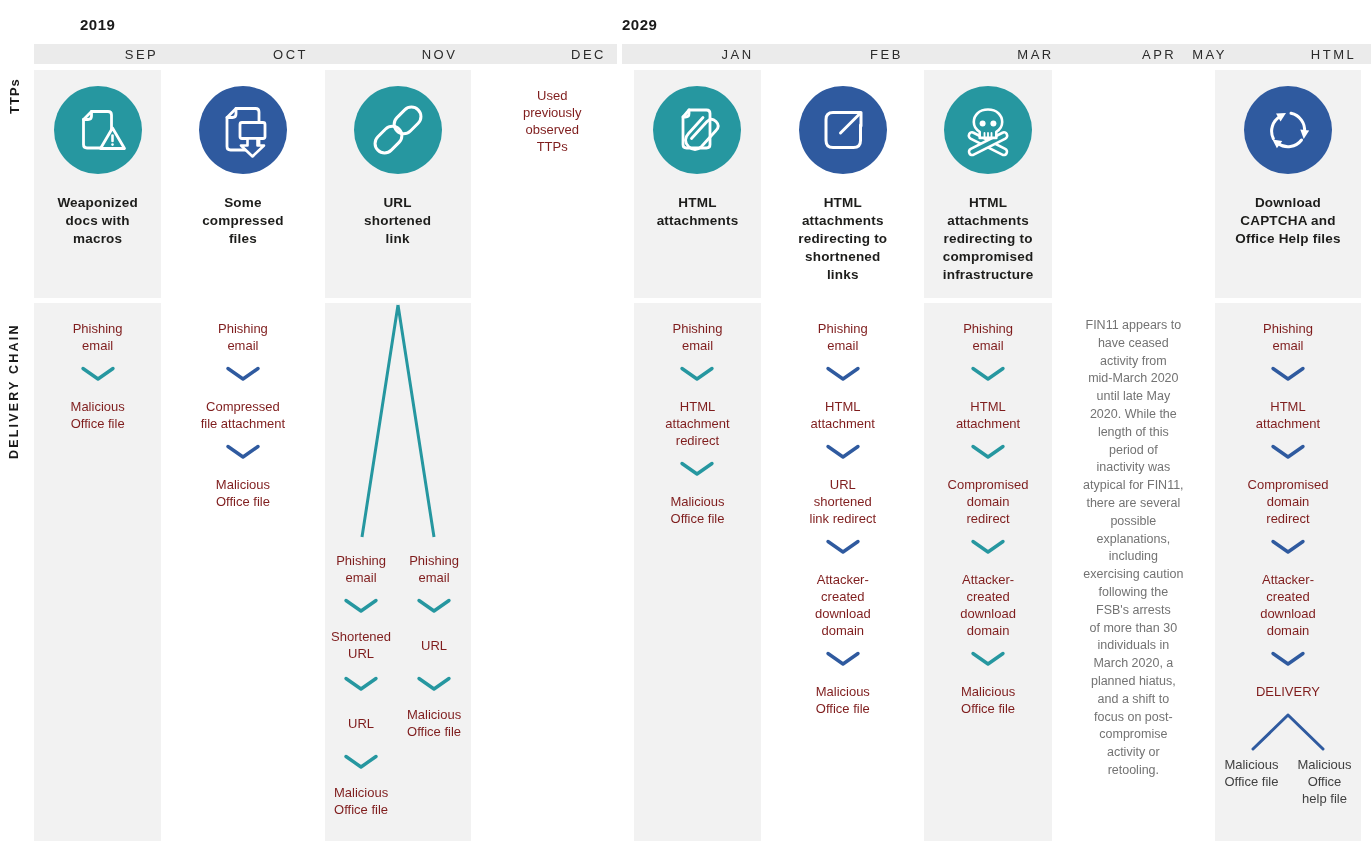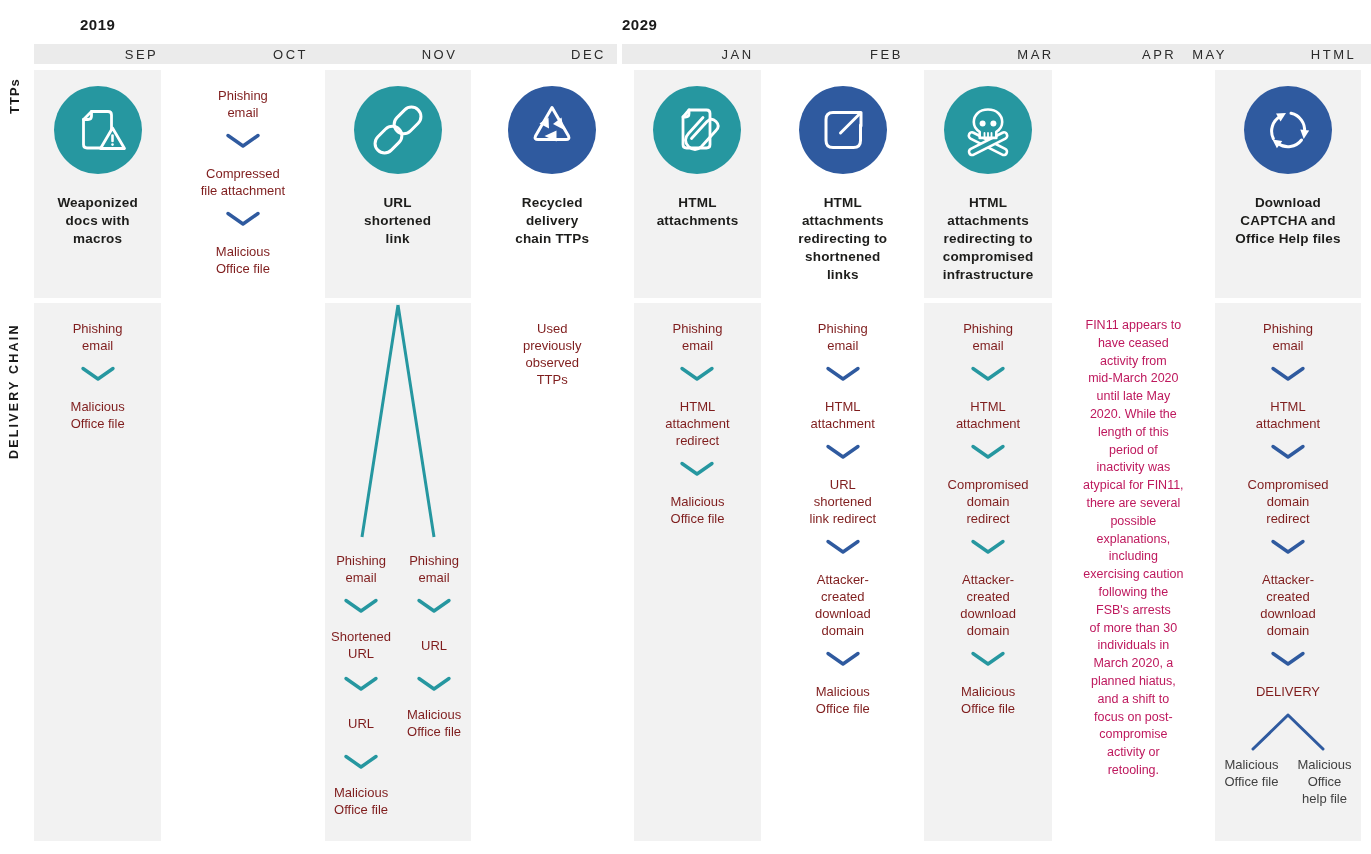--- a/index.html
+++ b/index.html
@@ -30,21 +30,21 @@
   .step{font-size:13px;line-height:17px;color:#7f1d1d;margin:0 auto 12px;max-width:134px;white-space:pre-line;}
   .chev{display:block;margin:0 auto 16px;}
   .fork{display:block;margin:0 auto;}
   .branches{display:grid;grid-template-columns:1fr 1fr;margin-top:7px;}
   .branch{display:grid;grid-template-rows:46px 28px 50px 28px 50px 28px 50px;align-items:center;justify-items:center;}
   .branch .step{margin:0;max-width:74px;}
   .branch .chev{margin:0;}
   .split-row{display:flex;margin-top:4px;}
   .split-cell{flex:1;font-size:13px;line-height:17px;color:#414141;white-space:pre-line;padding:0 1px;}
   .downfork{display:block;margin:2px auto 4px;}
-  .longnote{font-size:12.5px;line-height:17.8px;color:#be185d;white-space:pre-line;padding:0 4px;}
+  .longnote{font-size:12.5px;line-height:17.8px;color:#737373;white-space:pre-line;padding:0 4px;}
 </style>
 </head>
 <body>
 
 <div class="canvas">
   <div class="year year-2019">2019</div>
   <div class="year year-2020">2029</div>
 
   <div class="side-label side-ttps">TTPs</div>
   <div class="side-label side-delivery">DELIVERY CHAIN</div>
@@ -103,20 +103,35 @@
           <div class="step">Phishing
 email</div>
           <svg class="chev" width="36" height="16" viewBox="0 0 36 16">
             <path d="M3 2.5 L18 13 L33 2.5" fill="none" stroke="#2697A0" stroke-width="3.4" stroke-linecap="round" stroke-linejoin="round"></path>
           </svg>
           <div class="step">Malicious
 Office file</div>
         </div>
       </div>
       <div class="col">
+        <div class="ttp">
+          <div class="circle" style="background: rgb(47, 90, 159); color: rgb(47, 90, 159);">
+            <svg width="88" height="88" viewBox="0 0 88 88">
+              <g fill="none" stroke="#fff" stroke-width="2.8" stroke-linecap="round" stroke-linejoin="round">
+                <path d="M37 22.5 H56.5 Q60 22.5 60 26 V60.5 Q60 64 56.5 64 H31.5 Q28 64 28 60.5 V31.5 Z"></path>
+                <path d="M37 22.5 V28 Q37 31.5 33.5 31.5 H28"></path>
+              </g>
+              <rect x="41" y="36.5" width="25" height="16" rx="2" fill="currentColor" stroke="#fff" stroke-width="2.8"></rect>
+              <path d="M48.5 52.5 H58.5 V59.5 H65 L53.5 70.5 L42 59.5 H48.5 Z" fill="currentColor" stroke="#fff" stroke-width="2.6" stroke-linejoin="round"></path>
+            </svg>
+          </div>
+          <div class="ttp-label">Some
+compressed
+files</div>
+        </div>
         <div class="delivery">
           <div class="step">Phishing
 email</div>
           <svg class="chev" width="36" height="16" viewBox="0 0 36 16">
             <path d="M3 2.5 L18 13 L33 2.5" fill="none" stroke="#2F5A9F" stroke-width="3.4" stroke-linecap="round" stroke-linejoin="round"></path>
           </svg>
           <div class="step">Compressed
 file attachment</div>
           <svg class="chev" width="36" height="16" viewBox="0 0 36 16">
             <path d="M3 2.5 L18 13 L33 2.5" fill="none" stroke="#2F5A9F" stroke-width="3.4" stroke-linecap="round" stroke-linejoin="round"></path>
@@ -172,33 +187,20 @@
               <svg class="chev" width="36" height="16" viewBox="0 0 36 16">
                 <path d="M3 2.5 L18 13 L33 2.5" fill="none" stroke="#2697A0" stroke-width="3.4" stroke-linecap="round" stroke-linejoin="round"></path>
               </svg>
               <div class="step">Malicious
 Office file</div>
             </div>
           </div>
         </div>
       </div>
       <div class="col">
-        <div class="ttp">
-          <div class="circle" style="background: rgb(47, 90, 159); color: rgb(47, 90, 159);">
-            <svg width="88" height="88" viewBox="0 0 88 88">
-              <path d="M44 21.5 L60.5 50 Q62 53.5 58 53.5 H30 Q26 53.5 27.5 50 Z" fill="none" stroke="#fff" stroke-width="3" stroke-linejoin="round"></path>
-              <polygon points="55.5,43.5 45,38 53.5,31.5" fill="#fff"></polygon>
-              <polygon points="36.5,50 48.5,44.5 48.5,55.5" fill="#fff"></polygon>
-              <polygon points="40.5,31.5 41,42.5 31.5,37.5" fill="#fff"></polygon>
-            </svg>
-          </div>
-          <div class="ttp-label">Recycled
-delivery
-chain TTPs</div>
-        </div>
         <div class="delivery">
           <div class="step">Used
 previously
 observed
 TTPs</div>
         </div>
       </div>
       <div class="col shaded">
         <div class="ttp">
           <div class="circle" style="background: rgb(38, 151, 160); color: rgb(38, 151, 160);">

